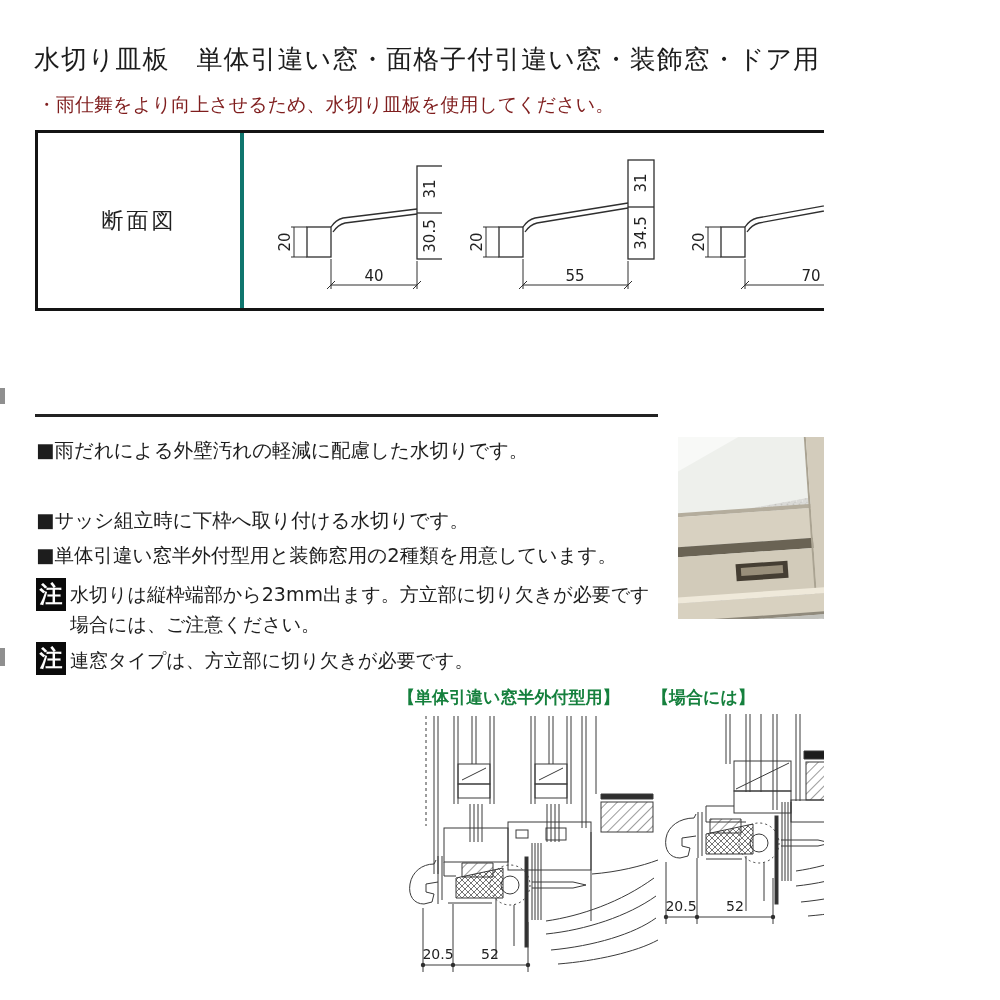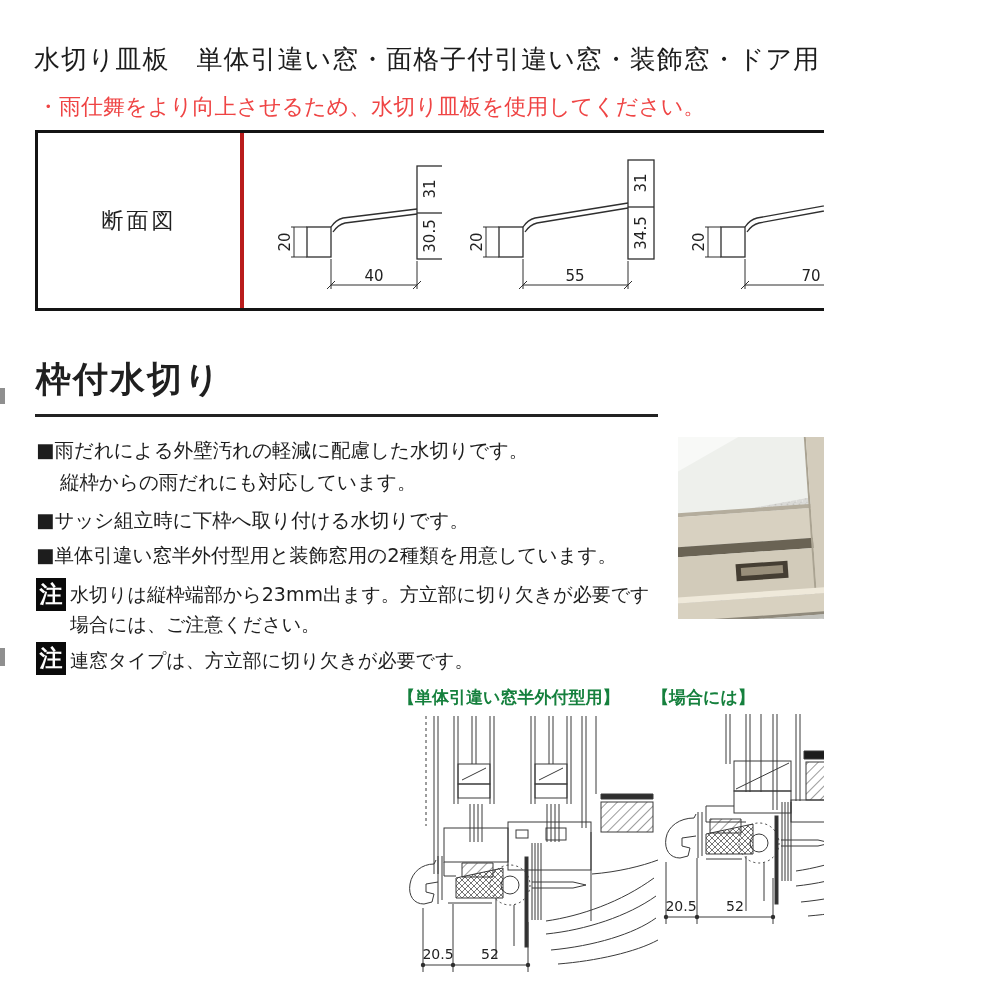--- a/index.html
+++ b/index.html
@@ -1,22 +1,22 @@
 <!DOCTYPE html>
 <html><head>
 <meta charset="utf-8">
 <style>
   html,body{margin:0;padding:0;background:#fff;}
   .page{position:relative;width:824px;height:1000px;background:#ffffff;overflow:hidden;
         font-family:"DejaVu Sans","Liberation Sans",sans-serif;color:#1f1f1f;text-align:center;}
   .abs{position:absolute;}
   .title{left:34px;top:42px;font-size:26px;font-weight:500;letter-spacing:1px;color:#1c1c1c;white-space:nowrap;}
-  .subtitle{left:37px;top:92px;font-size:22px;color:#ef4444;white-space:nowrap;}
+  .subtitle{left:37px;top:92px;font-size:19px;color:#7f1d1d;white-space:nowrap;}
   .xtable{left:35px;top:130px;width:909px;height:175px;border:3px solid #141414;display:flex;}
-  .xtable .rowhead{width:202px;border-right:4px solid #b91c1c;display:flex;align-items:center;justify-content:center;}
+  .xtable .rowhead{width:202px;border-right:4px solid #0f766e;display:flex;align-items:center;justify-content:center;}
   .xtable .rowhead span{font-size:22px;letter-spacing:3px;}
   .xtable .profiles{flex:1;display:flex;align-items:center;justify-content:space-evenly;padding:0 6px;}
   .heading{left:36px;top:356px;font-size:35px;font-weight:700;letter-spacing:2px;}
   .rule{left:35px;top:414px;width:623px;height:3px;background:#222;}
   .bullet{font-size:19.5px;white-space:nowrap;color:#1d1d1d;}
   .b1{left:36px;top:437px;}
   .b1b{left:60px;top:469px;}
   .b2{left:36px;top:507px;}
   .b3{left:36px;top:542px;}
   .notebadge{width:30px;height:33px;background:#0a0a0a;color:#ffffff;font-size:23px;font-weight:700;
@@ -104,25 +104,23 @@
         </g>
         <text transform="rotate(-90 8 97)" x="8" y="97" text-anchor="middle" dominant-baseline="middle">20</text>
         <text transform="rotate(-90 200 31)" x="200" y="31" text-anchor="middle" dominant-baseline="middle">31</text>
         <text transform="rotate(-90 200 85)" x="200" y="85" text-anchor="middle" dominant-baseline="middle">39</text>
         <text x="120" y="136" text-anchor="middle">70</text>
       </svg>
 
     </div>
   </div>
 
-  <div class="abs heading">枠付水切り</div>
   <div class="abs rule"></div>
 
   <div class="abs bullet b1">■雨だれによる外壁汚れの軽減に配慮した水切りです。</div>
-  <div class="abs bullet b1b">縦枠からの雨だれにも対応しています。</div>
   <div class="abs bullet b2">■サッシ組立時に下枠へ取り付ける水切りです。</div>
   <div class="abs bullet b3">■単体引違い窓半外付型用と装飾窓用の2種類を用意しています。</div>
 
   <div class="abs notebadge nb1">注</div>
   <div class="abs nt n1a">水切りは縦枠端部から23mm出ます。方立部に切り欠きが必要です</div>
   <div class="abs nt n1b">場合には、ご注意ください。</div>
   <div class="abs notebadge nb2">注</div>
   <div class="abs nt n2a">連窓タイプは、方立部に切り欠きが必要です。</div>
 
   <svg class="abs" style="left:678px;top:437px;" width="182" height="182" viewBox="0 0 182 182">

